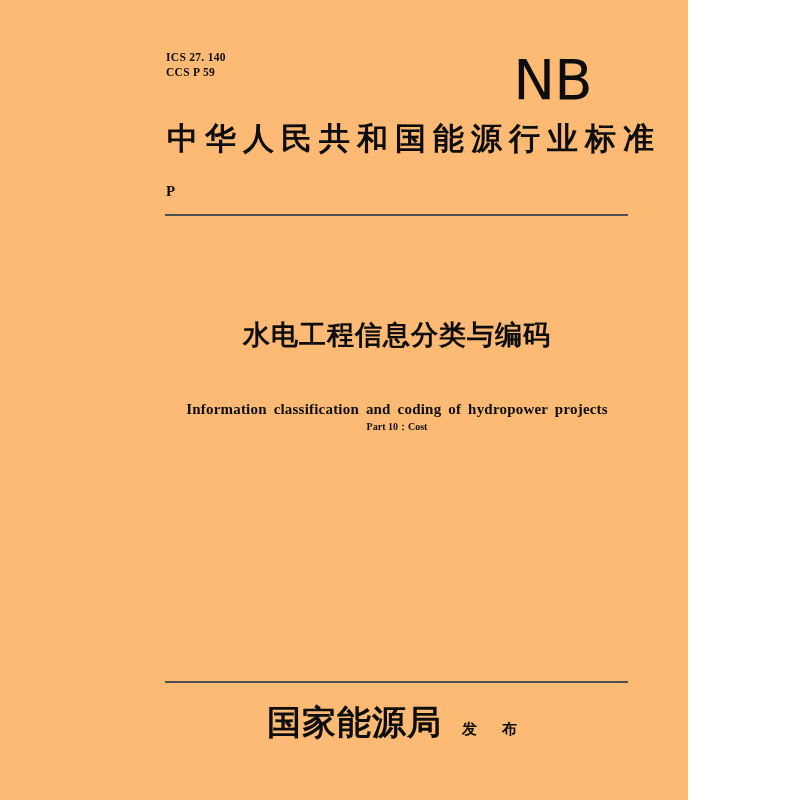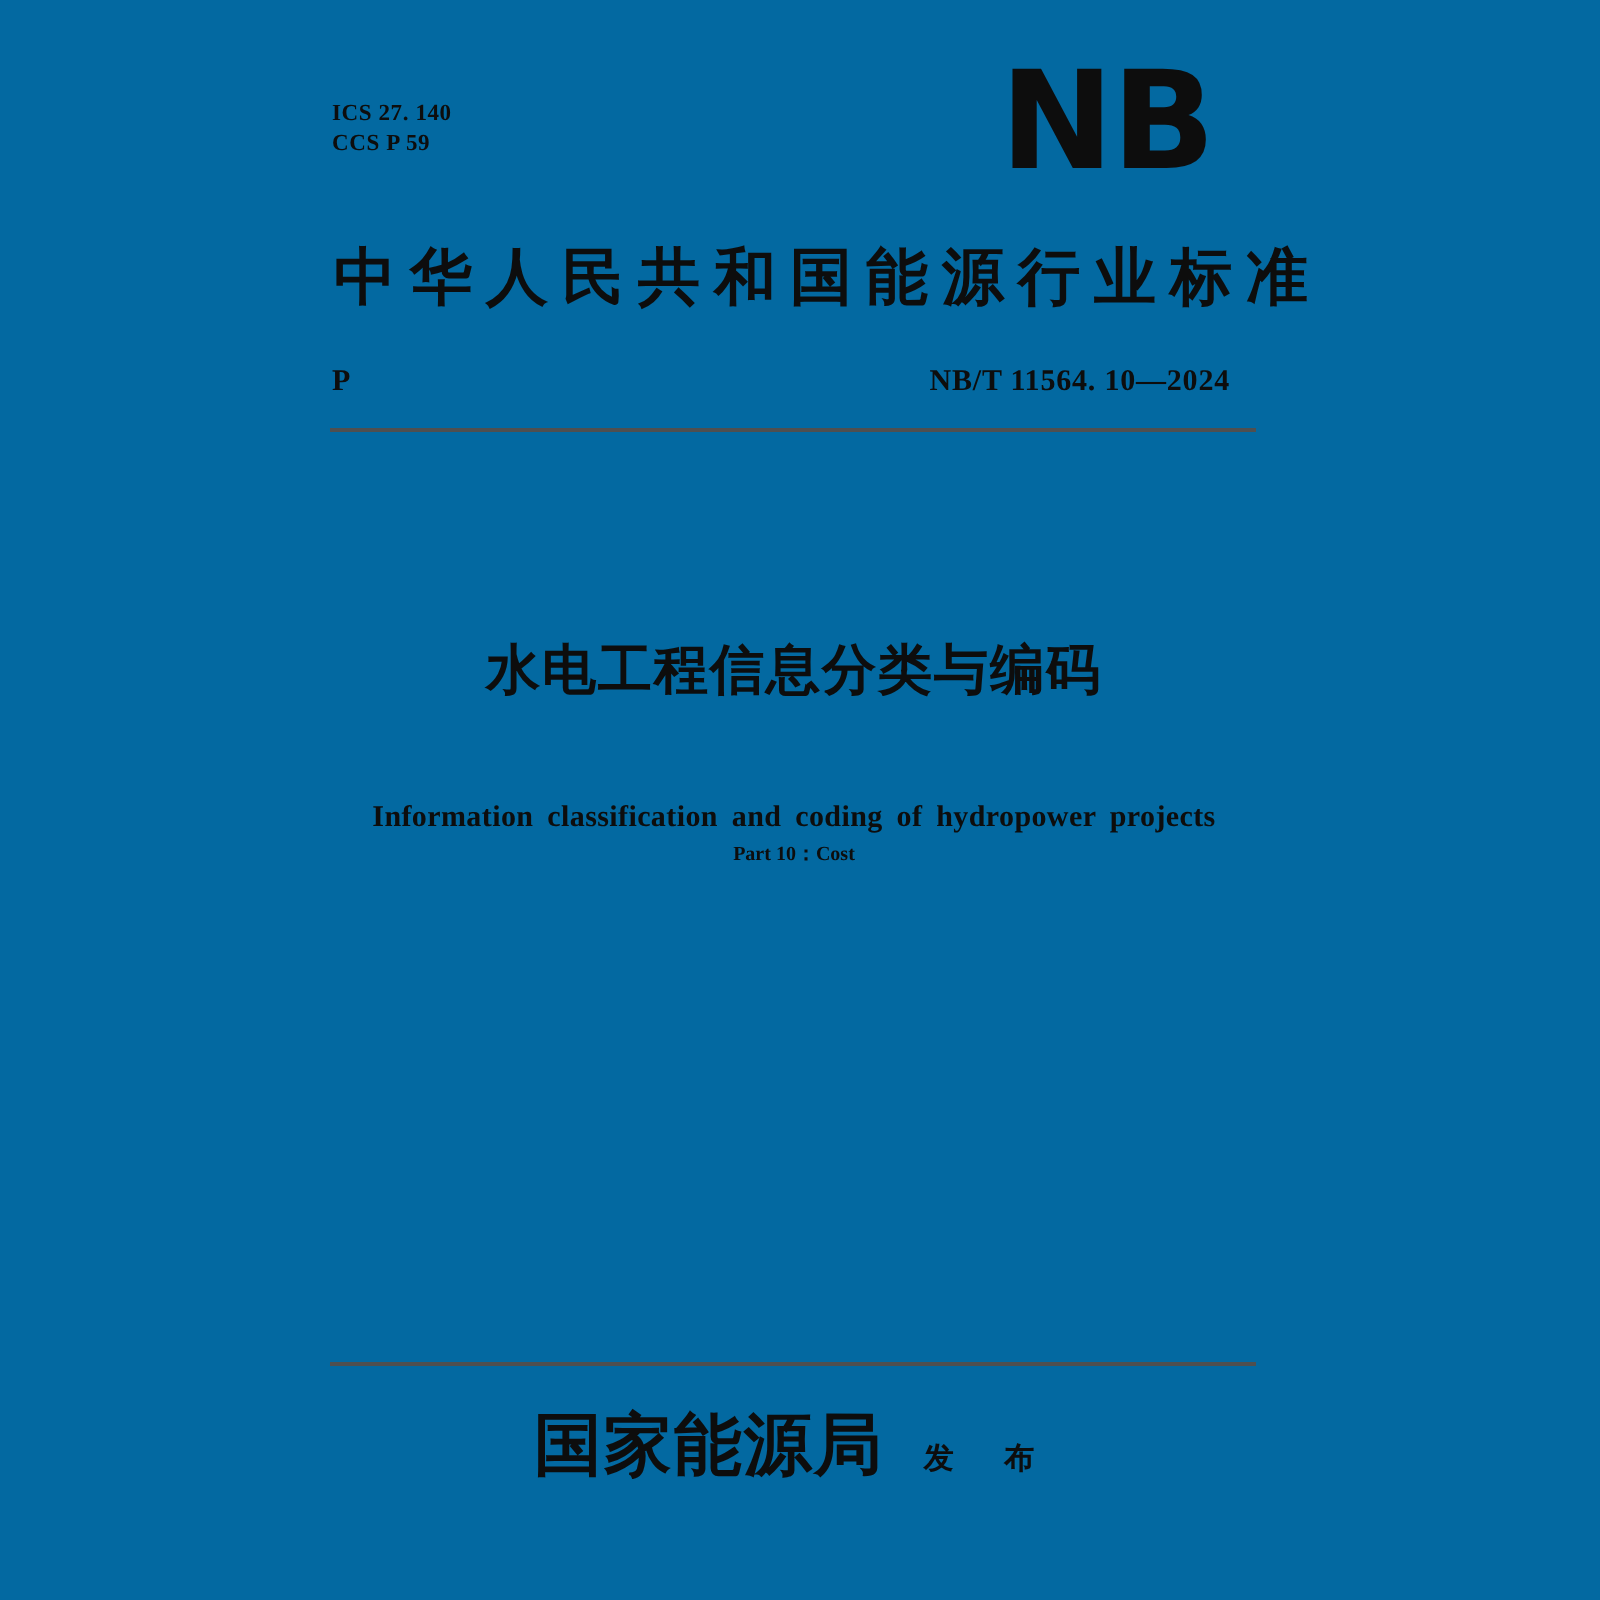--- a/index.html
+++ b/index.html
@@ -4,39 +4,39 @@
 <style>
   * { margin: 0; padding: 0; box-sizing: border-box; }
   html, body { background: #ffffff; }
   body {
     width: 800px; height: 800px;
     font-family: "Liberation Serif", "DejaVu Serif", serif;
     color: #0d0d0d;
   }
   .page {
     position: relative;
-    width: 800px; height: 800px;
-    background: #0369a1;
+    width: 688px; height: 800px;
+    background: #fdba74;
     overflow: hidden;
   }
 
   
   .codes {
     position: absolute; left: 166px; top: 50px;
     font-size: 11.5px; font-weight: bold;
     line-height: 15px; letter-spacing: 0.3px;
     font-family: "Liberation Serif", "DejaVu Serif", serif;
   }
 
   
   .logo {
-    position: absolute; left: 500px; top: 28px;
+    position: absolute; left: 500px; top: 52px;
     width: 105px; text-align: center;
     font-family: "DejaVu Sans", "Liberation Sans", sans-serif;
-    font-size: 68px; font-weight: 700; line-height: 1;
+    font-size: 56px; font-weight: 400; line-height: 1;
     letter-spacing: -1px;
   }
 
   
   .category-title {
     position: absolute; left: 160px; top: 118px; width: 474px;
     text-align: center;
     font-size: 31px; font-weight: bold;
     letter-spacing: 7px; text-indent: 7px;
     white-space: nowrap;
@@ -110,21 +110,20 @@
     <div>ICS 27. 140</div>
     <div>CCS P 59</div>
   </div>
 
   <div class="logo">NB</div>
 
   <div class="category-title">中华人民共和国能源行业标准</div>
 
   <div class="doc-row">
     <span class="doc-class">P</span>
-    <span class="std-number">NB/T 11564. 10—2024</span>
   </div>
 
   <hr class="rule rule-top">
 
   <div class="title-cn title-cn-1">水电工程信息分类与编码</div>
 
   <div class="title-en title-en-1">Information classification and coding of hydropower projects</div>
   <div class="title-en title-en-2">Part 10：Cost</div>
 
 

